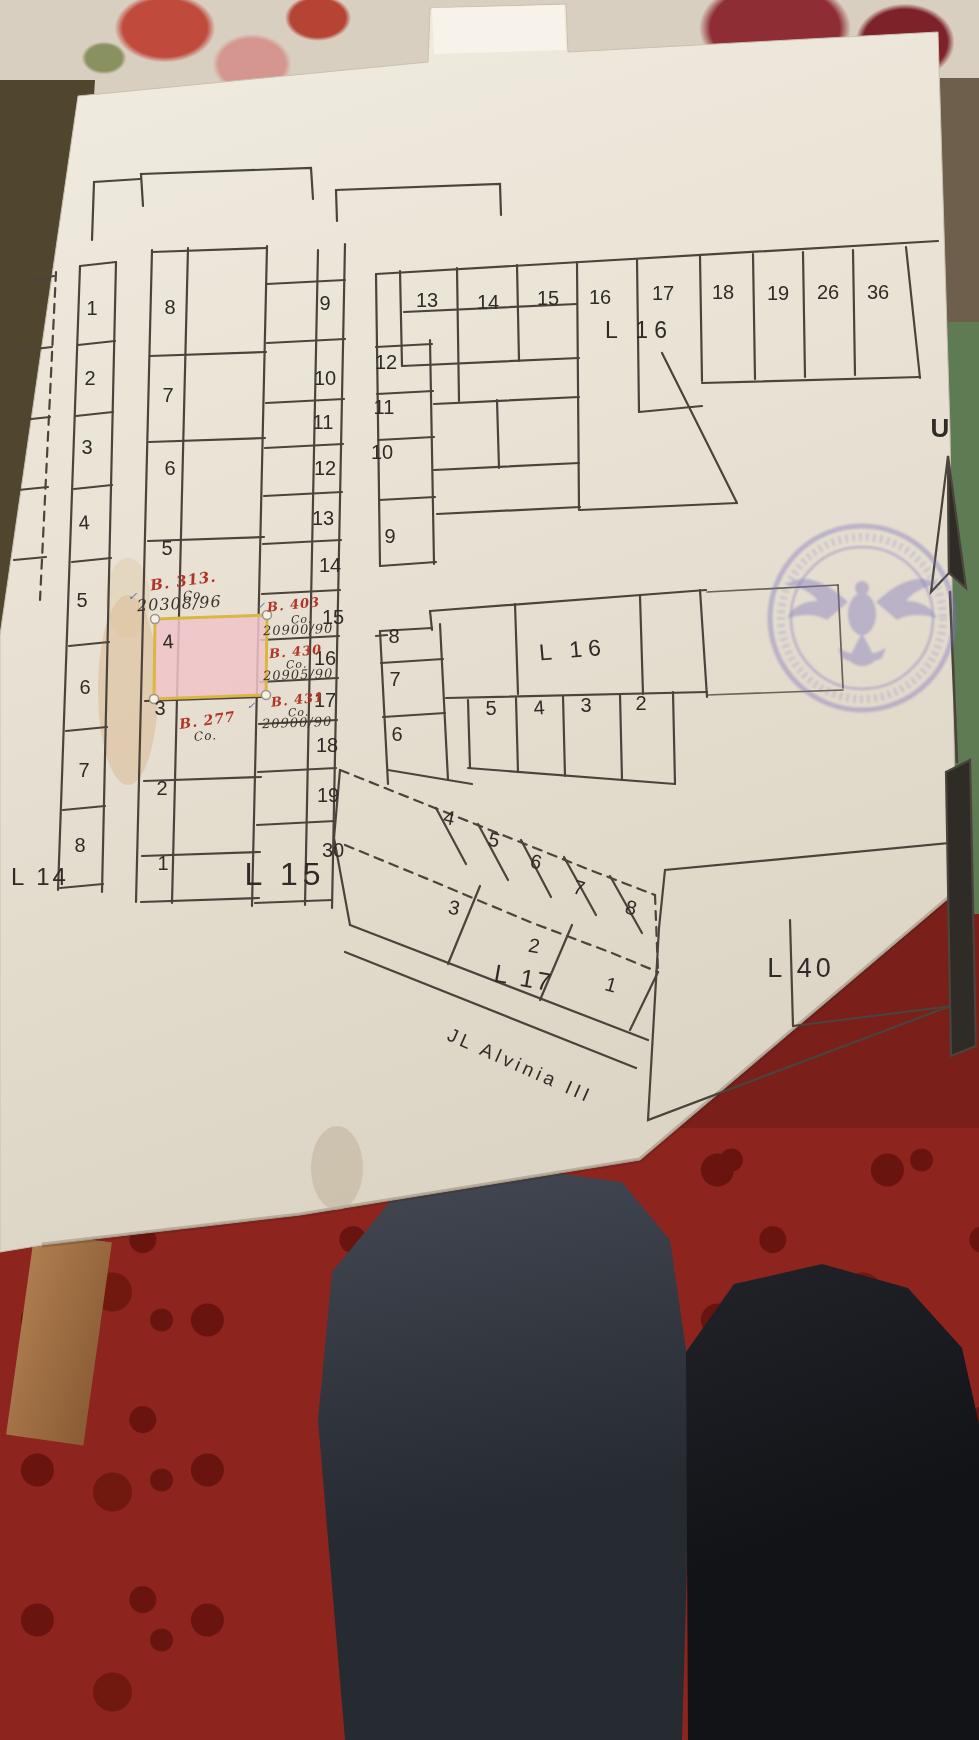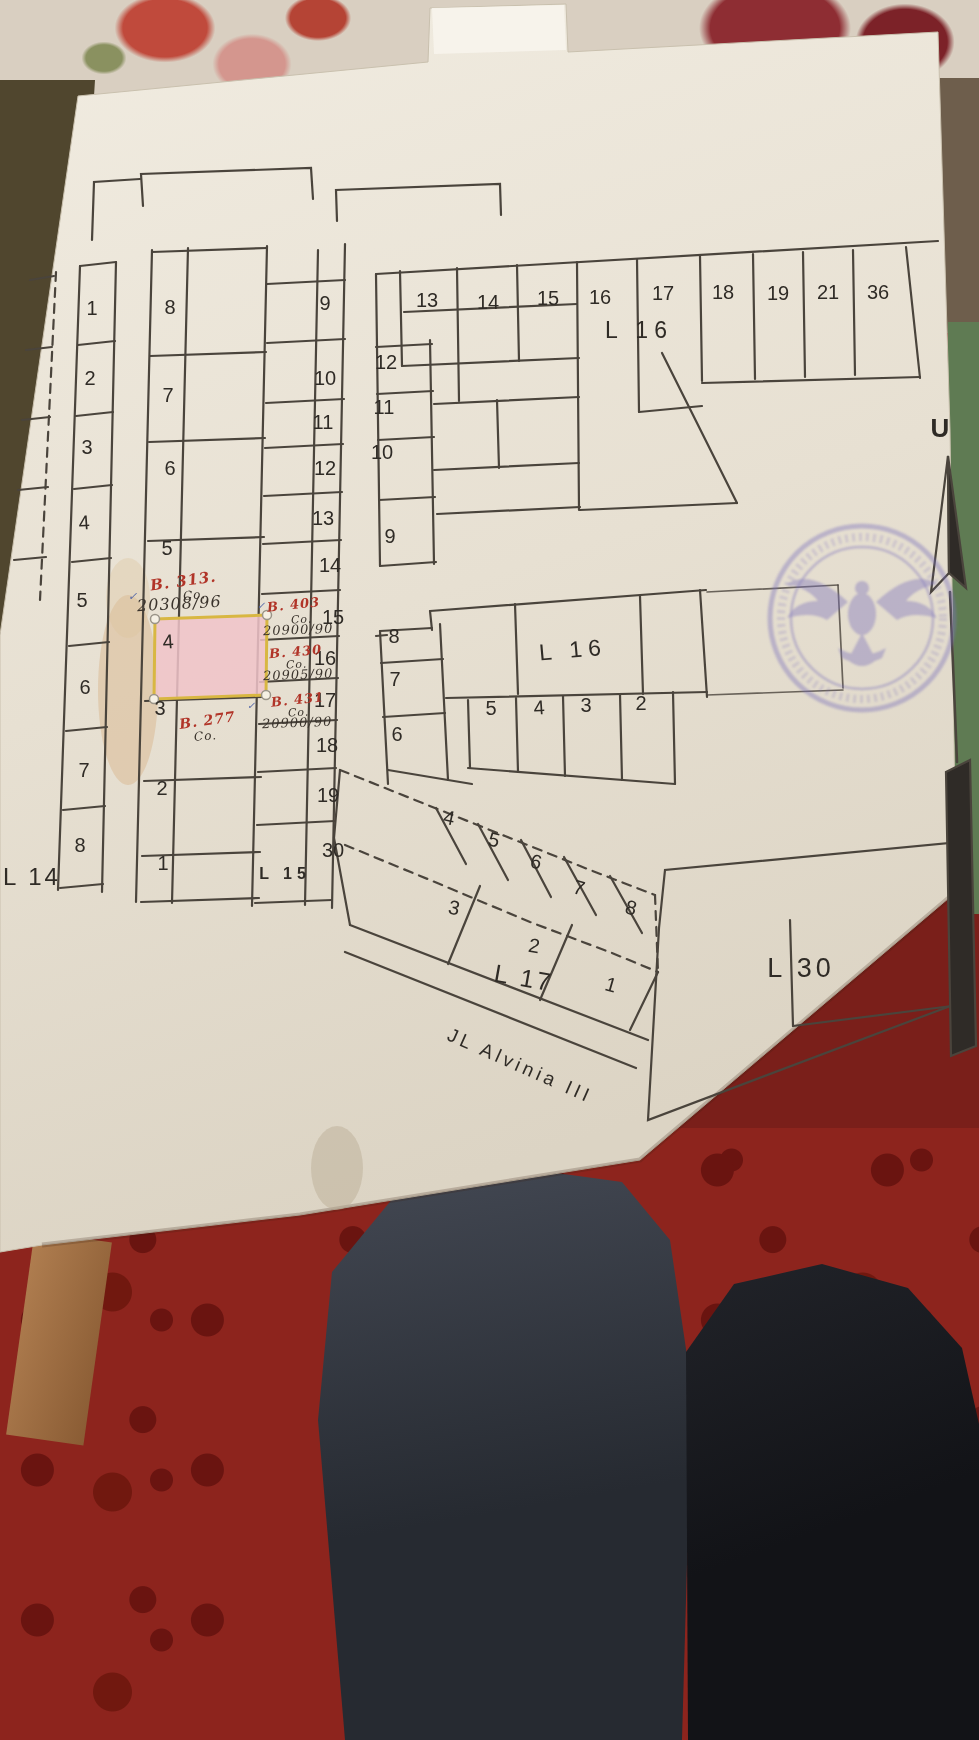--- a/index.html
+++ b/index.html
@@ -233,26 +233,26 @@
         <ellipse cx="862" cy="614" rx="14" ry="21"></ellipse>
         <circle cx="862" cy="588" r="7"></circle>
         <path d="M848,602 Q812,568 786,584 Q808,588 818,601 Q796,601 787,618 Q812,611 827,620 Z"></path>
         <path d="M876,602 Q912,568 938,584 Q916,588 906,601 Q928,601 937,618 Q912,611 897,620 Z"></path>
         <path d="M862,633 l-14,27 q14,12 28,0 z"></path>
         <path d="M838,648 q24,14 48,0 l-4,10 q-20,10 -40,0 z"></path>
       </g>
     </g>
   </svg>
 
-  <span class="lbl" style="left:32px;top:877px;font-size:24px;letter-spacing:3px;">L 14</span>
-  <span class="lbl" style="left:285px;top:874px;font-size:16px;letter-spacing:5px;font-weight:bold;">L 15</span>
+  <span class="lbl" style="left:40px;top:877px;font-size:24px;letter-spacing:3px;">L 14</span>
+  <span class="lbl" style="left:285px;top:874px;font-size:32px;letter-spacing:5px;">L 15</span>
   <span class="lbl" style="left:639px;top:330px;font-size:23px;letter-spacing:6px;">L 16</span>
   <span class="lbl" style="left:573px;top:650px;font-size:23px;letter-spacing:6px;transform:translate(-50%,-50%) rotate(-5deg);">L 16</span>
   <span class="lbl" style="left:524px;top:978px;font-size:25px;letter-spacing:3px;transform:translate(-50%,-50%) rotate(10deg);">L 17</span>
-  <span class="lbl" style="left:801px;top:968px;font-size:27px;letter-spacing:4px;">L 30</span>
+  <span class="lbl" style="left:801px;top:968px;font-size:27px;letter-spacing:4px;">L 40</span>
   <span class="lbl" style="left:520px;top:1066px;font-size:19px;letter-spacing:4px;transform:translate(-50%,-50%) rotate(24deg);">JL Alvinia III</span>
   <span class="lbl" style="left:940px;top:428px;font-size:26px;font-weight:700;">U</span>
 
   <div id="map-labels" style="left:0;top:0;width:0;height:0;">
       <span class="lbl" style="left: 92px; top: 308px; font-size: 20px; transform: translate(-50%, -50%) rotate(0deg);">1</span>
       <span class="lbl" style="left: 90px; top: 378px; font-size: 20px; transform: translate(-50%, -50%) rotate(0deg);">2</span>
       <span class="lbl" style="left: 87px; top: 447px; font-size: 20px; transform: translate(-50%, -50%) rotate(0deg);">3</span>
       <span class="lbl" style="left: 84px; top: 523px; font-size: 20px; transform: translate(-50%, -50%) rotate(-4deg);">4</span>
       <span class="lbl" style="left: 82px; top: 600px; font-size: 20px; transform: translate(-50%, -50%) rotate(0deg);">5</span>
       <span class="lbl" style="left: 85px; top: 687px; font-size: 20px; transform: translate(-50%, -50%) rotate(0deg);">6</span>
@@ -278,21 +278,21 @@
       <span class="lbl" style="left: 327px; top: 745px; font-size: 20px; transform: translate(-50%, -50%) rotate(0deg);">18</span>
       <span class="lbl" style="left: 328px; top: 795px; font-size: 20px; transform: translate(-50%, -50%) rotate(0deg);">19</span>
       <span class="lbl" style="left: 333px; top: 850px; font-size: 20px; transform: translate(-50%, -50%) rotate(0deg);">30</span>
       <span class="lbl" style="left: 427px; top: 300px; font-size: 20px; transform: translate(-50%, -50%) rotate(0deg);">13</span>
       <span class="lbl" style="left: 488px; top: 302px; font-size: 20px; transform: translate(-50%, -50%) rotate(0deg);">14</span>
       <span class="lbl" style="left: 548px; top: 298px; font-size: 20px; transform: translate(-50%, -50%) rotate(0deg);">15</span>
       <span class="lbl" style="left: 600px; top: 297px; font-size: 20px; transform: translate(-50%, -50%) rotate(0deg);">16</span>
       <span class="lbl" style="left: 663px; top: 293px; font-size: 20px; transform: translate(-50%, -50%) rotate(0deg);">17</span>
       <span class="lbl" style="left: 723px; top: 292px; font-size: 20px; transform: translate(-50%, -50%) rotate(0deg);">18</span>
       <span class="lbl" style="left: 778px; top: 293px; font-size: 20px; transform: translate(-50%, -50%) rotate(0deg);">19</span>
-      <span class="lbl" style="left: 828px; top: 292px; font-size: 20px; transform: translate(-50%, -50%) rotate(0deg);">21</span>
+      <span class="lbl" style="left: 828px; top: 292px; font-size: 20px; transform: translate(-50%, -50%) rotate(0deg);">26</span>
       <span class="lbl" style="left: 878px; top: 292px; font-size: 20px; transform: translate(-50%, -50%) rotate(0deg);">36</span>
       <span class="lbl" style="left: 386px; top: 362px; font-size: 20px; transform: translate(-50%, -50%) rotate(0deg);">12</span>
       <span class="lbl" style="left: 384px; top: 407px; font-size: 20px; transform: translate(-50%, -50%) rotate(0deg);">11</span>
       <span class="lbl" style="left: 382px; top: 452px; font-size: 20px; transform: translate(-50%, -50%) rotate(0deg);">10</span>
       <span class="lbl" style="left: 390px; top: 536px; font-size: 20px; transform: translate(-50%, -50%) rotate(0deg);">9</span>
       <span class="lbl" style="left: 394px; top: 636px; font-size: 20px; transform: translate(-50%, -50%) rotate(0deg);">8</span>
       <span class="lbl" style="left: 395px; top: 679px; font-size: 20px; transform: translate(-50%, -50%) rotate(0deg);">7</span>
       <span class="lbl" style="left: 397px; top: 734px; font-size: 20px; transform: translate(-50%, -50%) rotate(0deg);">6</span>
       <span class="lbl" style="left: 491px; top: 708px; font-size: 20px; transform: translate(-50%, -50%) rotate(0deg);">5</span>
       <span class="lbl" style="left: 539px; top: 708px; font-size: 20px; transform: translate(-50%, -50%) rotate(-4deg);">4</span>

